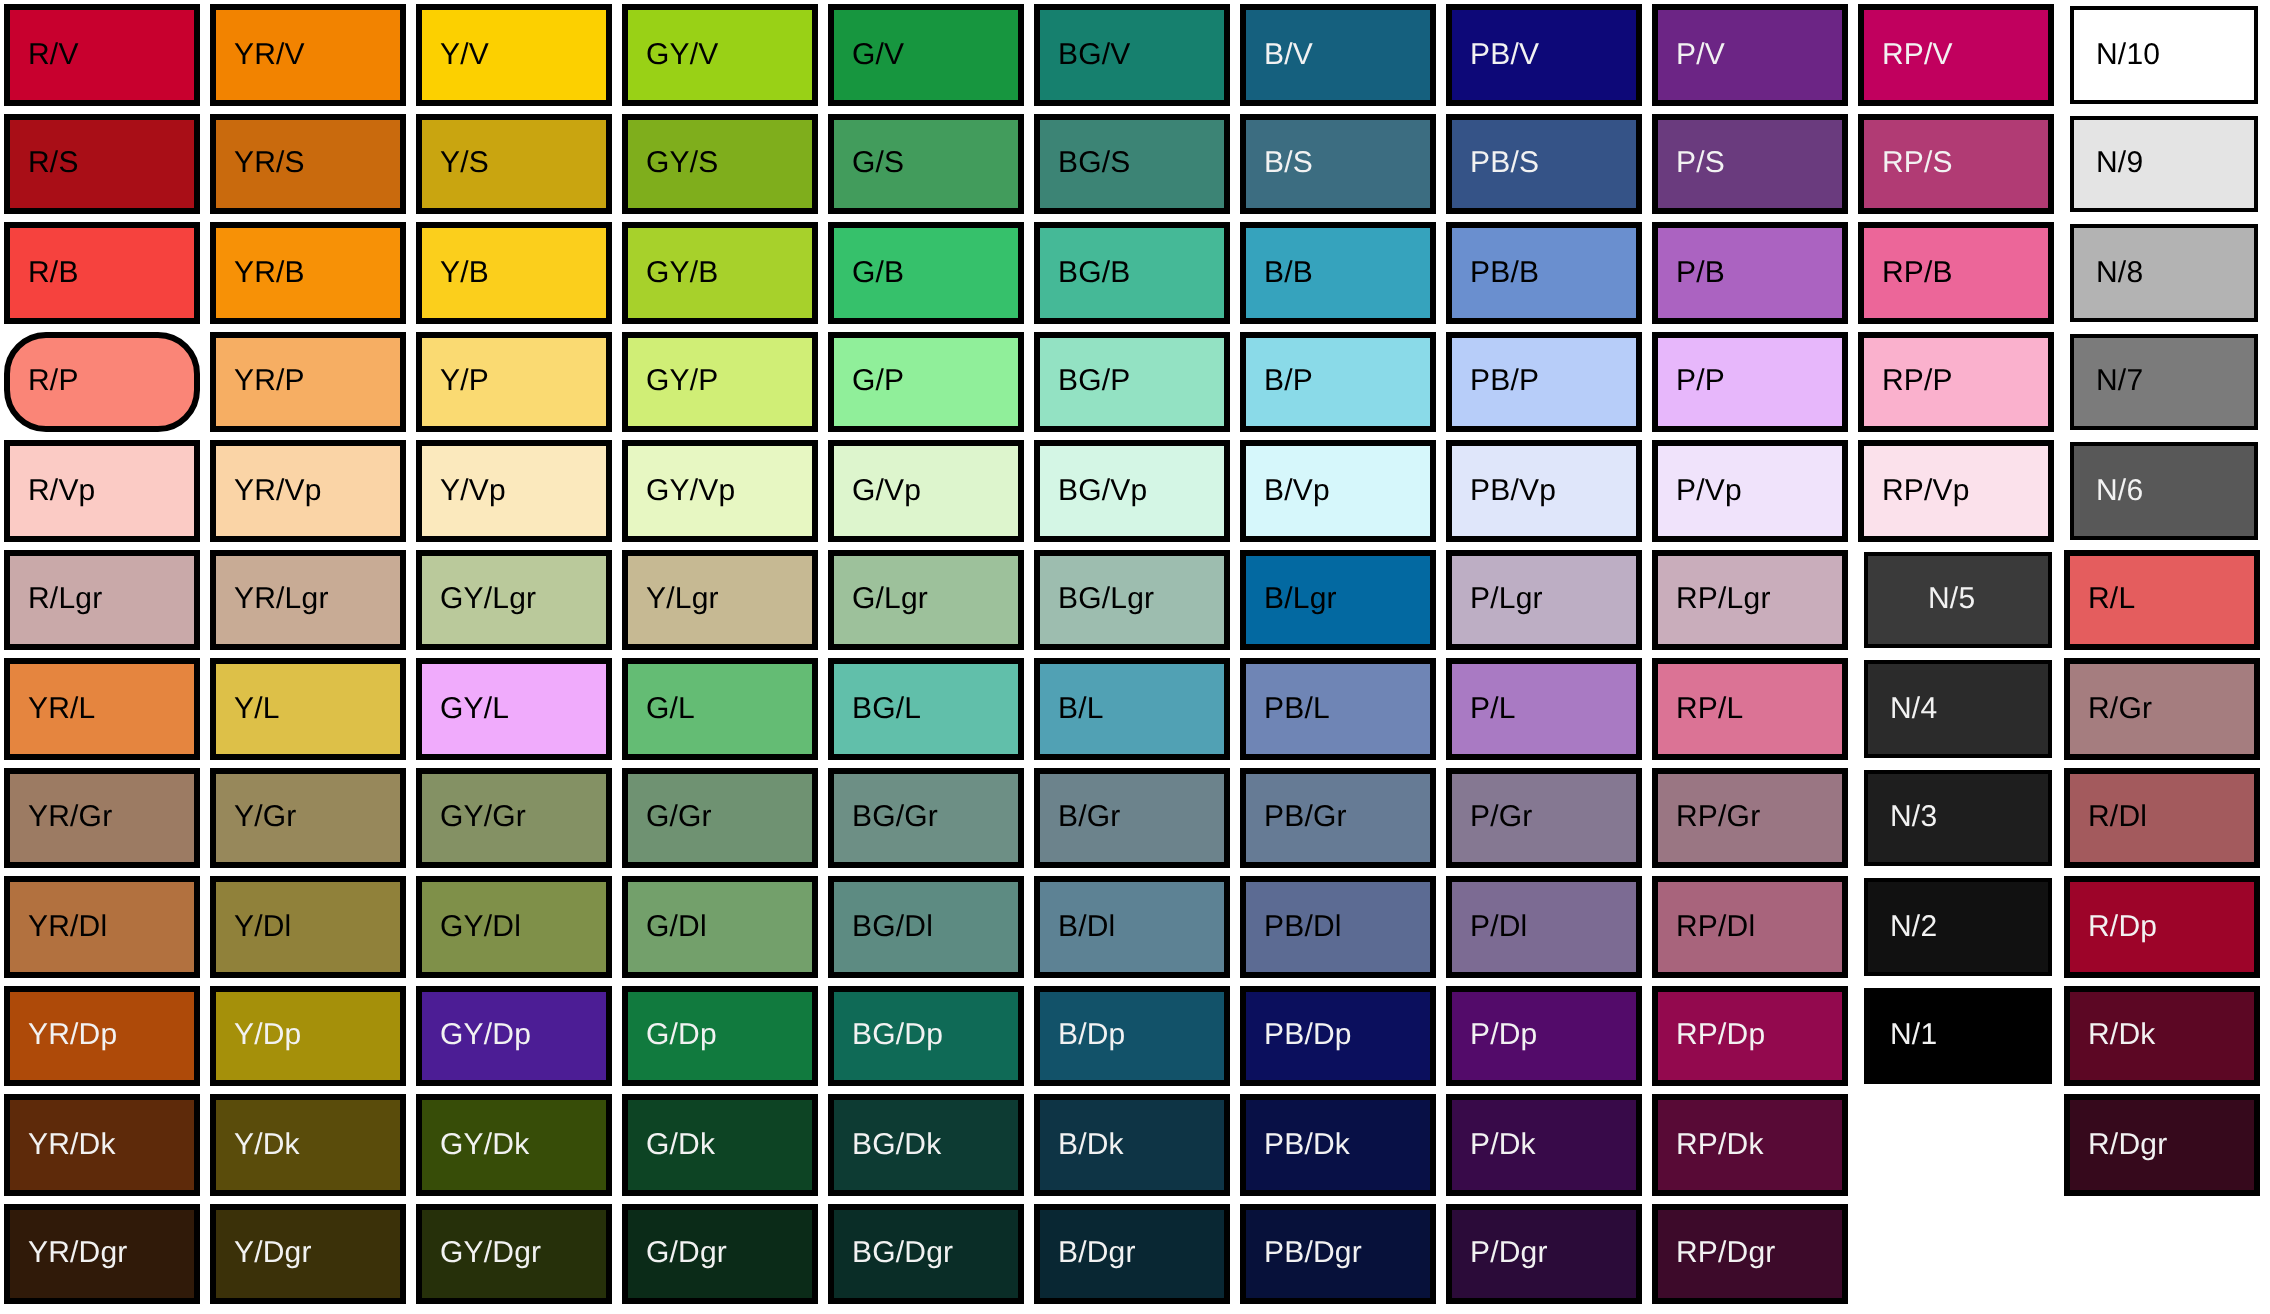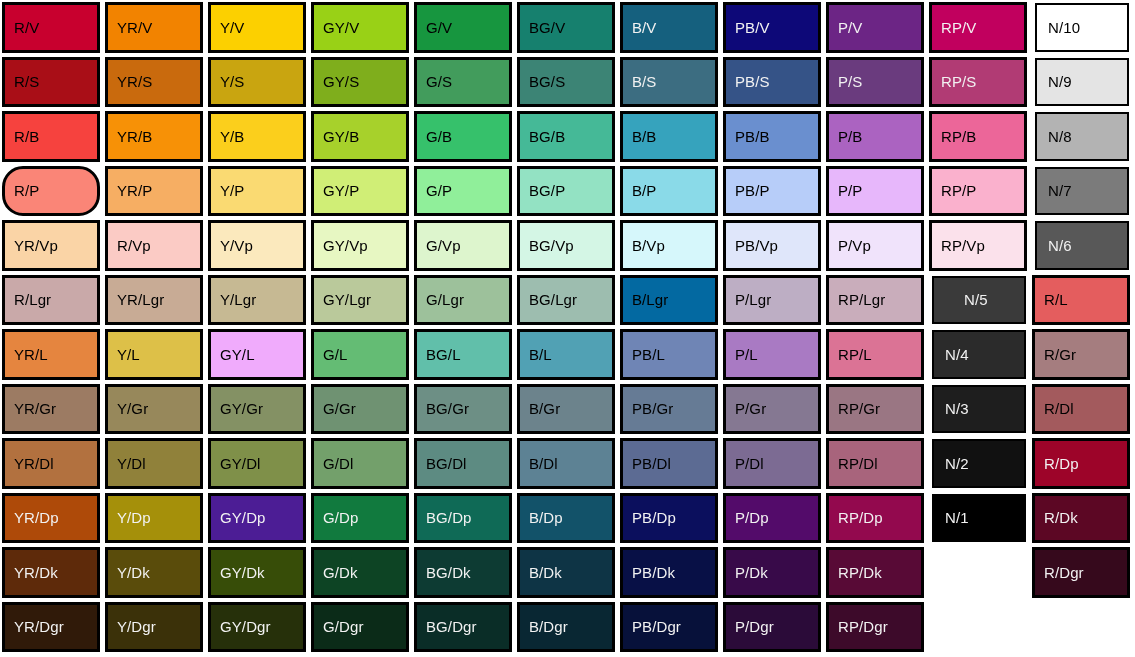--- a/index.html
+++ b/index.html
@@ -181,26 +181,26 @@
     </div>
     <div class="swatch-cell dark-text" style="background-color: rgb(231, 183, 251); border-color: rgb(0, 0, 0);">
       <span class="swatch-label">P/P</span>
     </div>
     <div class="swatch-cell dark-text" style="background-color: rgb(250, 177, 205); border-color: rgb(0, 0, 0);">
       <span class="swatch-label">RP/P</span>
     </div>
     <div class="swatch-cell neutral dark-text" style="background-color: rgb(123, 123, 123); border-color: rgb(0, 0, 0);">
       <span class="swatch-label">N/7</span>
     </div>
+    <div class="swatch-cell dark-text" style="background-color: rgb(251, 203, 197); border-color: rgb(0, 0, 0);">
+      <span class="swatch-label">R/Vp</span>
+    </div>
     <div class="swatch-cell dark-text" style="background-color: rgb(250, 212, 166); border-color: rgb(0, 0, 0);">
       <span class="swatch-label">YR/Vp</span>
     </div>
-    <div class="swatch-cell dark-text" style="background-color: rgb(251, 203, 197); border-color: rgb(0, 0, 0);">
-      <span class="swatch-label">R/Vp</span>
-    </div>
     <div class="swatch-cell dark-text" style="background-color: rgb(251, 233, 189); border-color: rgb(0, 0, 0);">
       <span class="swatch-label">Y/Vp</span>
     </div>
     <div class="swatch-cell dark-text" style="background-color: rgb(231, 247, 194); border-color: rgb(0, 0, 0);">
       <span class="swatch-label">GY/Vp</span>
     </div>
     <div class="swatch-cell dark-text" style="background-color: rgb(221, 245, 205); border-color: rgb(0, 0, 0);">
       <span class="swatch-label">G/Vp</span>
     </div>
     <div class="swatch-cell dark-text" style="background-color: rgb(212, 246, 229); border-color: rgb(0, 0, 0);">
@@ -220,25 +220,25 @@
     </div>
     <div class="swatch-cell neutral light-text" style="background-color: rgb(88, 88, 88); border-color: rgb(0, 0, 0);">
       <span class="swatch-label">N/6</span>
     </div>
     <div class="swatch-cell dark-text" style="background-color: rgb(201, 169, 169); border-color: rgb(0, 0, 0);">
       <span class="swatch-label">R/Lgr</span>
     </div>
     <div class="swatch-cell dark-text" style="background-color: rgb(200, 171, 149); border-color: rgb(0, 0, 0);">
       <span class="swatch-label">YR/Lgr</span>
     </div>
+    <div class="swatch-cell dark-text" style="background-color: rgb(186, 201, 155); border-color: rgb(0, 0, 0);">
+      <span class="swatch-label">GY/Lgr</span>
+    </div>
     <div class="swatch-cell dark-text" style="background-color: rgb(198, 185, 147); border-color: rgb(0, 0, 0);">
       <span class="swatch-label">Y/Lgr</span>
-    </div>
-    <div class="swatch-cell dark-text" style="background-color: rgb(186, 201, 155); border-color: rgb(0, 0, 0);">
-      <span class="swatch-label">GY/Lgr</span>
     </div>
     <div class="swatch-cell dark-text" style="background-color: rgb(157, 193, 155); border-color: rgb(0, 0, 0);">
       <span class="swatch-label">G/Lgr</span>
     </div>
     <div class="swatch-cell dark-text" style="background-color: rgb(157, 189, 175); border-color: rgb(0, 0, 0);">
       <span class="swatch-label">BG/Lgr</span>
     </div>
     <div class="swatch-cell dark-text" style="background-color: #0369a1; border-color: rgb(0, 0, 0);">
       <span class="swatch-label">B/Lgr</span>
     </div>

